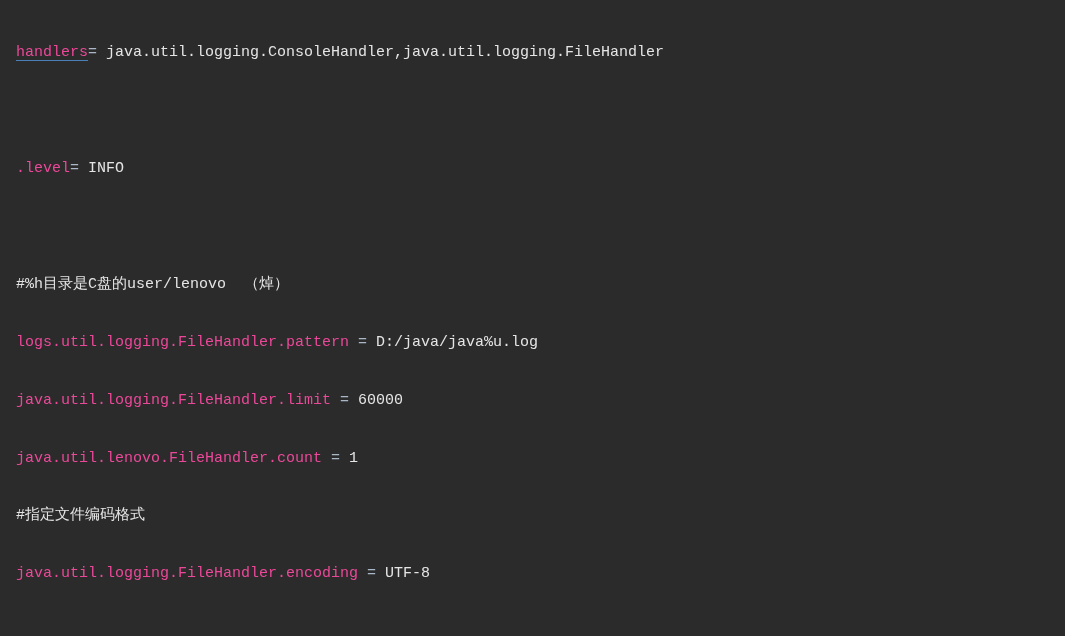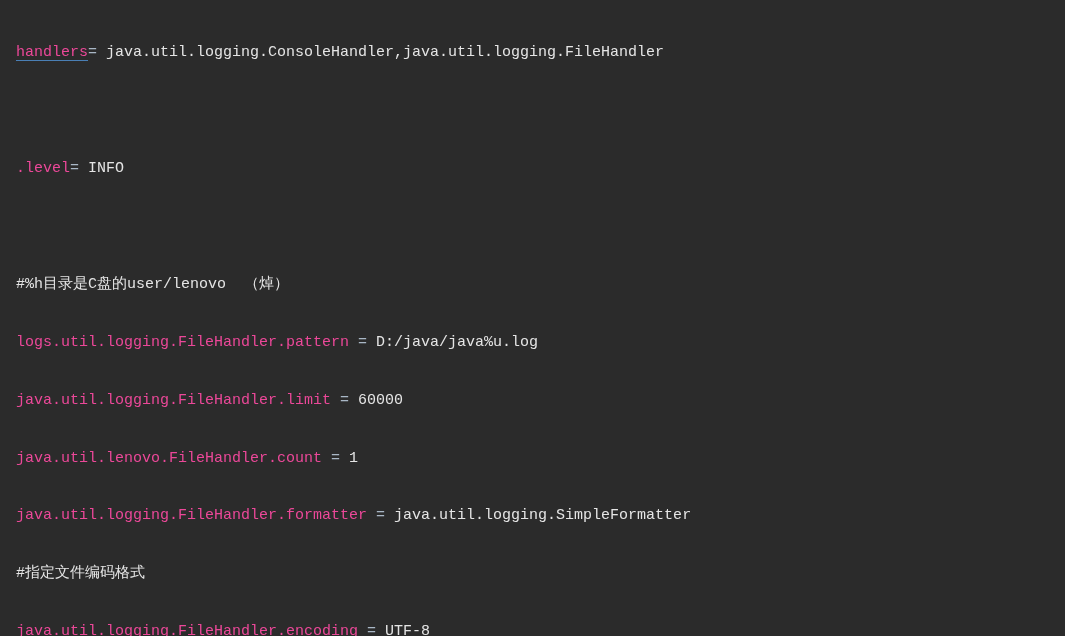--- a/index.html
+++ b/index.html
@@ -56,21 +56,20 @@
 
 <div class="code-editor">
 <span class="line"><span class="key top-underline">handlers</span><span class="op">= </span><span class="value">java.util.logging.ConsoleHandler,java.util.logging.FileHandler</span></span>
 <span class="line blank"></span>
 <span class="line"><span class="key">.level</span><span class="op">= </span><span class="value">INFO</span></span>
 <span class="line blank"></span>
 <span class="line"><span class="comment">#%h目录是C盘的user/</span><span class="comment underline">lenovo</span><span class="comment">  （焯）</span></span>
 <span class="line"><span class="key">logs.util.logging.FileHandler.pattern</span><span class="op"> = </span><span class="value">D:/java/java%u.log</span></span>
 <span class="line"><span class="key">java.util.logging.FileHandler.limit</span><span class="op"> = </span><span class="value">60000</span></span>
 <span class="line"><span class="key">java.util.lenovo.FileHandler.count</span><span class="op"> = </span><span class="value">1</span></span>
-<span class="line"><span class="key">java.util.logging.FileHandler.formatter</span><span class="op"> = </span><span class="value">java.util.logging.SimpleFormatter</span></span>
 <span class="line"><span class="comment">#指定文件编码格式</span></span>
 <span class="line"><span class="key">java.util.logging.FileHandler.encoding</span><span class="op"> = </span><span class="value">UTF-8</span></span>
 
 
 
 
 
 
 
 

